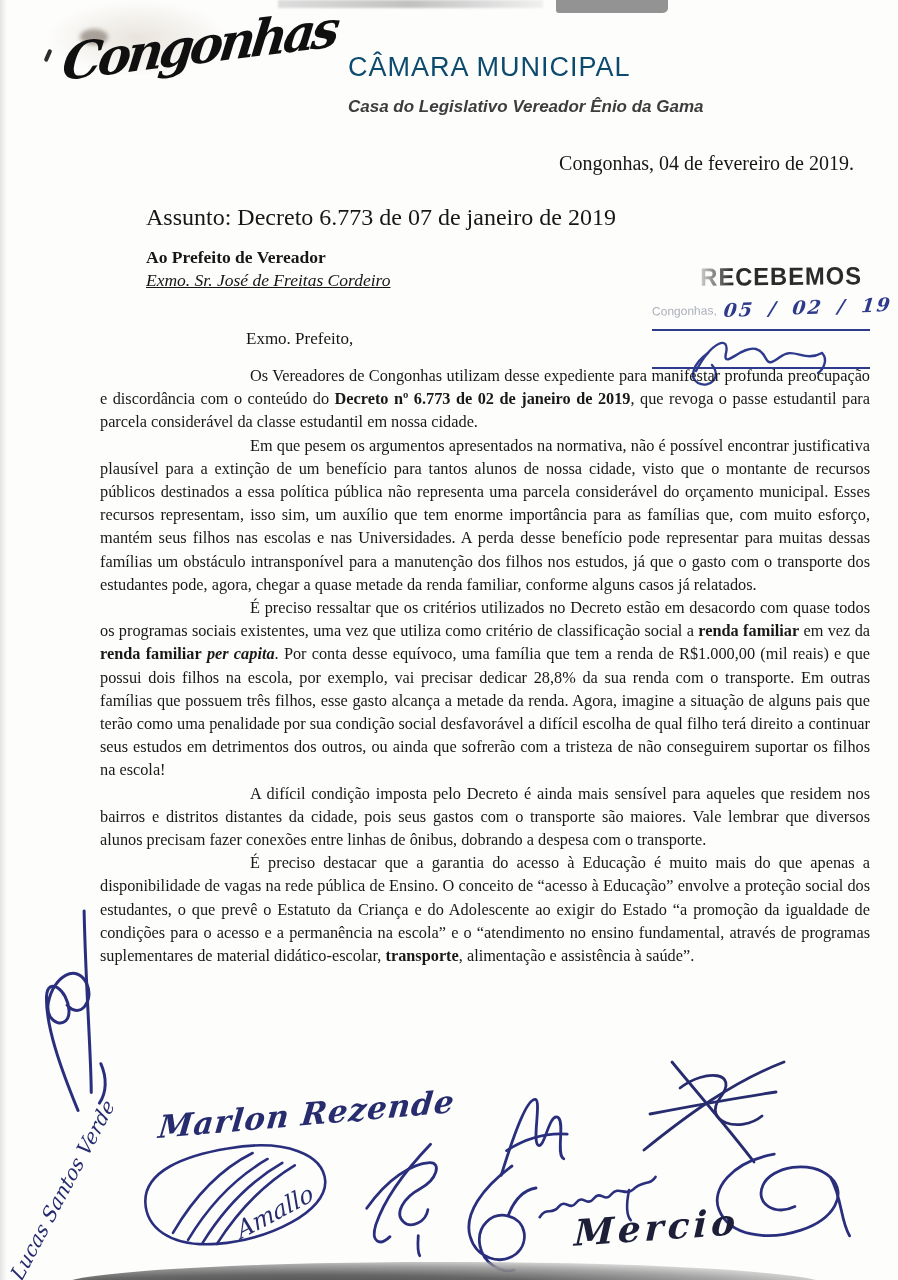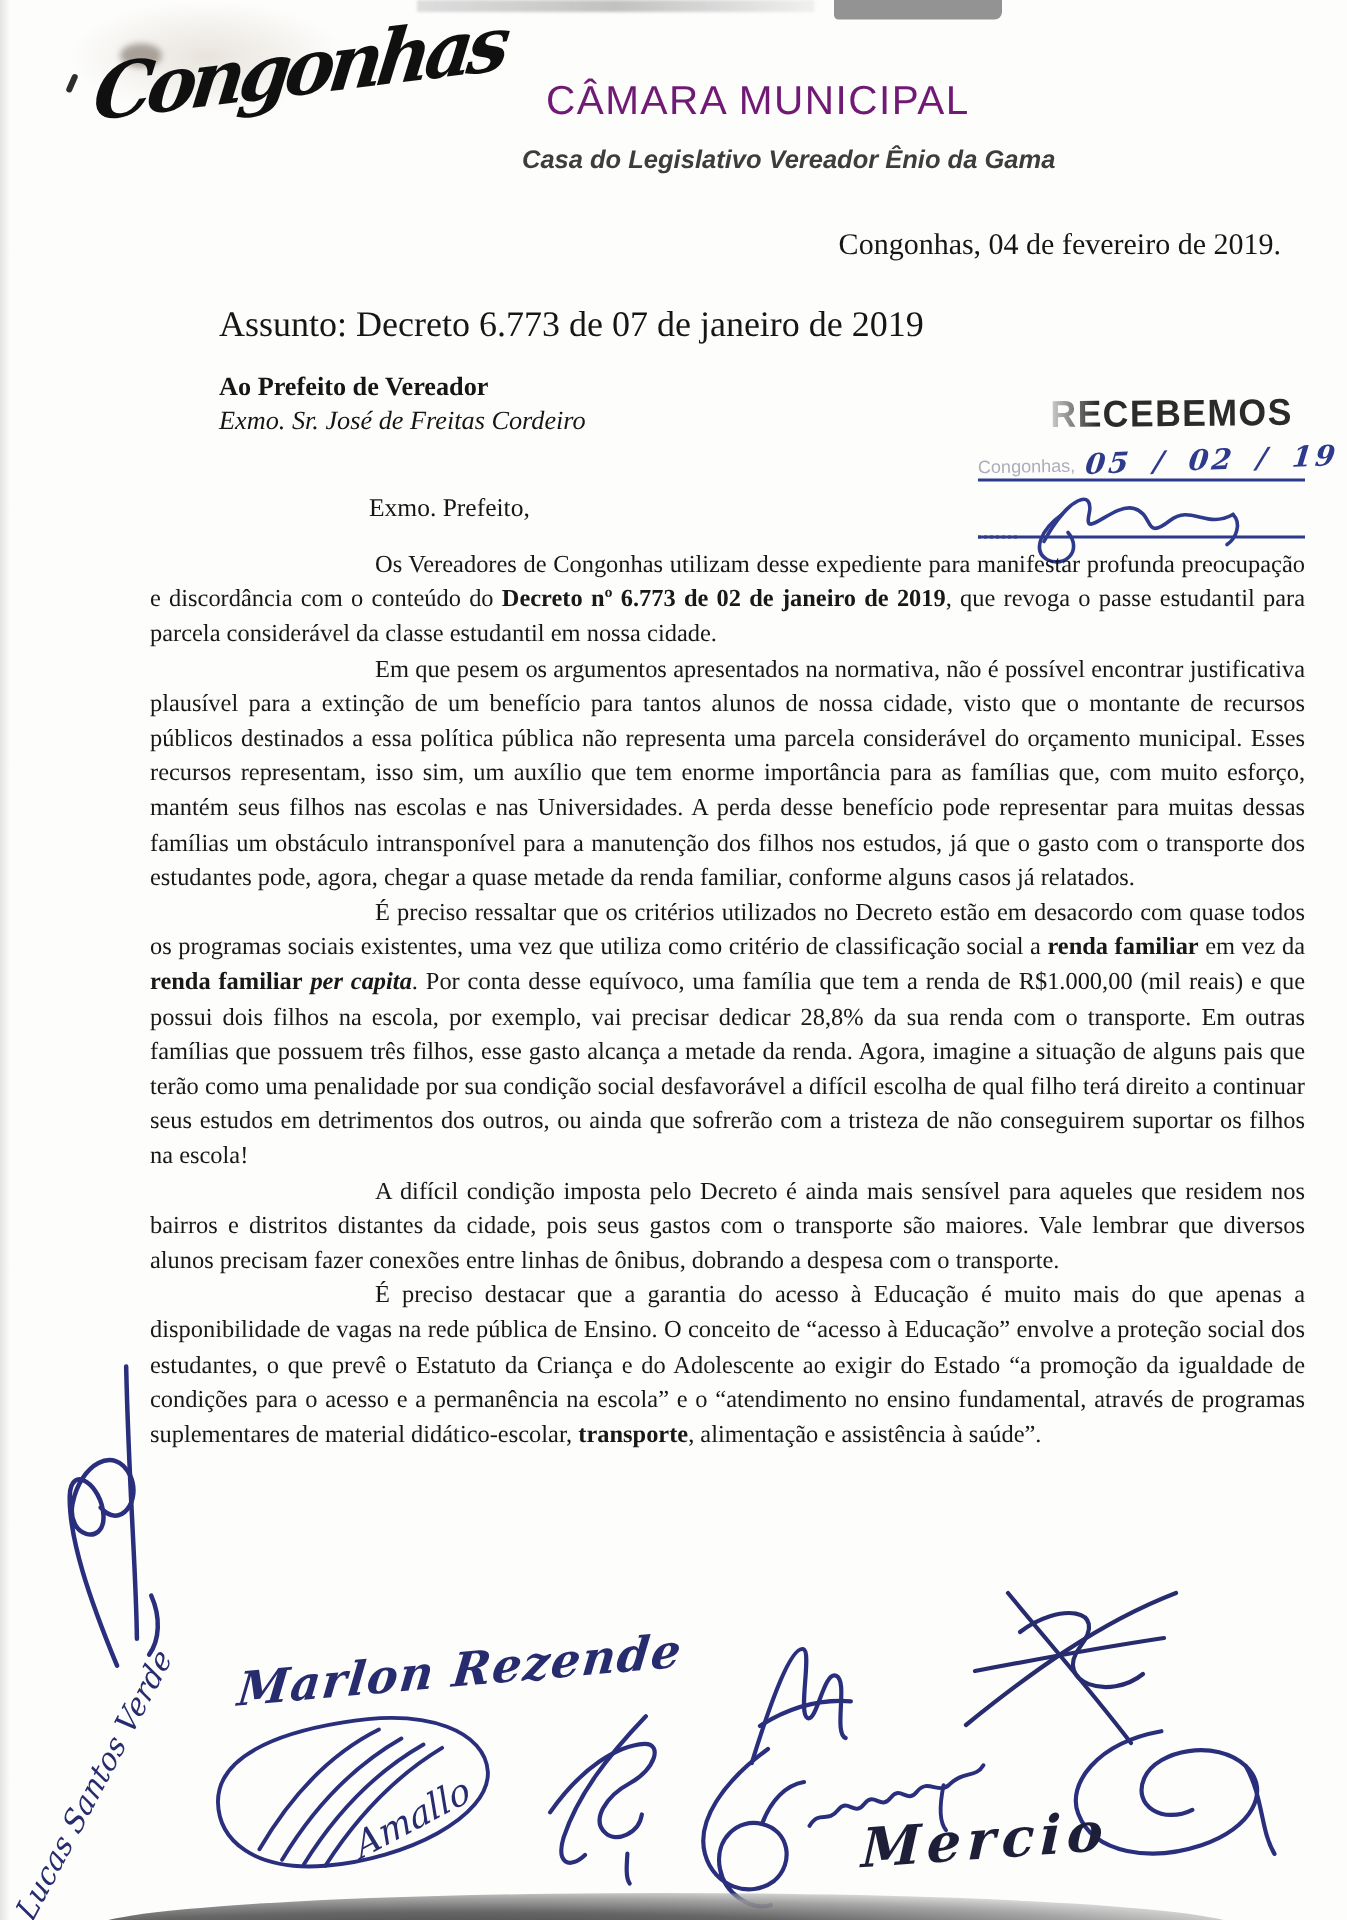--- a/index.html
+++ b/index.html
@@ -18,38 +18,38 @@
       border-radius:50%;filter:blur(2px);opacity:.85;}
   .ink-tick{position:absolute;left:46px;top:49px;width:4px;height:13px;background:#2d2d2d;
       border-radius:2px;transform:rotate(24deg);}
   .bottom-shadow{position:absolute;left:60px;right:70px;bottom:-6px;height:24px;opacity:.9;
       border-radius:50% 50% 0 0 / 100% 100% 0 0;
       background:radial-gradient(ellipse at 32% 115%,#2e2e2e 0%,#555 38%,#9b9b9b 62%,rgba(255,255,255,0) 88%);}
   
   .logo-script{position:absolute;left:62px;top:16px;font:italic 700 50px "DejaVu Serif",serif;
       letter-spacing:-4px;color:#101010;transform:rotate(-7deg) skewX(-14deg);white-space:nowrap;}
   .org-name{position:absolute;left:348px;top:52px;font-family:"Liberation Sans",sans-serif;
-      font-size:27px;font-weight:400;letter-spacing:1px;color:#701a75;white-space:nowrap;margin-left:16px;}
+      font-size:27px;font-weight:400;letter-spacing:1px;color:#0c4a6e;white-space:nowrap;}
   .org-subtitle{position:absolute;left:348px;top:97px;font-family:"Liberation Sans",sans-serif;
       font-size:17px;font-style:italic;font-weight:700;color:#3d3d3d;white-space:nowrap;}
   
   .date-line{position:absolute;right:44px;top:152px;font-size:20px;}
   .subject{position:absolute;left:146px;top:204px;font-size:24px;font-weight:400;}
   .recipient1{position:absolute;left:146px;top:247px;font-size:17.5px;font-weight:700;}
-  .recipient2{position:absolute;left:146px;top:270px;font-size:17.5px;font-style:italic;}
+  .recipient2{position:absolute;left:146px;top:270px;font-size:17.5px;font-style:italic;text-decoration:underline;}
   .salutation{position:absolute;left:246px;top:329px;font-size:17px;}
   
   .stamp{position:absolute;left:652px;top:262px;width:228px;}
   .stamp-title{position:relative;margin-left:44px;font-family:"Liberation Sans",sans-serif;
       font-weight:700;font-size:25px;letter-spacing:1px;color:#2b2b2b;transform:scaleX(.95) rotate(-.5deg);
       width:max-content;}
   .stamp-title::before{content:"";position:absolute;left:-3px;top:0;bottom:0;width:36px;
       background:linear-gradient(90deg,rgba(253,253,252,.85),rgba(253,253,252,0));}
   .stamp-dateline{margin-top:5px;display:flex;align-items:flex-end;width:218px;
-      border-bottom:2px solid #2e3a8c;padding-bottom:1px;}
+      border-bottom:2px solid #2e3a8c;padding-bottom:11px;}
   .stamp-place{font-family:"Liberation Sans",sans-serif;font-size:12px;color:#5a6078;opacity:.5;
       margin-right:7px;transform:rotate(-1deg);white-space:nowrap;}
   .stamp-date{font:600 19px "DejaVu Serif",serif;font-style:italic;color:#2e3a8c;
       letter-spacing:2px;word-spacing:6px;transform:skewX(-8deg) rotate(-2deg);white-space:nowrap;}
   .stamp-sigline{position:relative;width:218px;height:36px;border-bottom:2px solid #2e3a8c;}
   .stamp-sigline svg{position:absolute;left:30px;top:2px;overflow:visible;}
   .stamp-dash{position:absolute;left:0;bottom:-2px;width:26px;border-bottom:2px dotted #2e3a8c;}
   
   .bodytext{position:absolute;left:100px;top:364px;width:770px;font-size:16.3px;
       line-height:23.2px;text-align:justify;color:#181818;}

